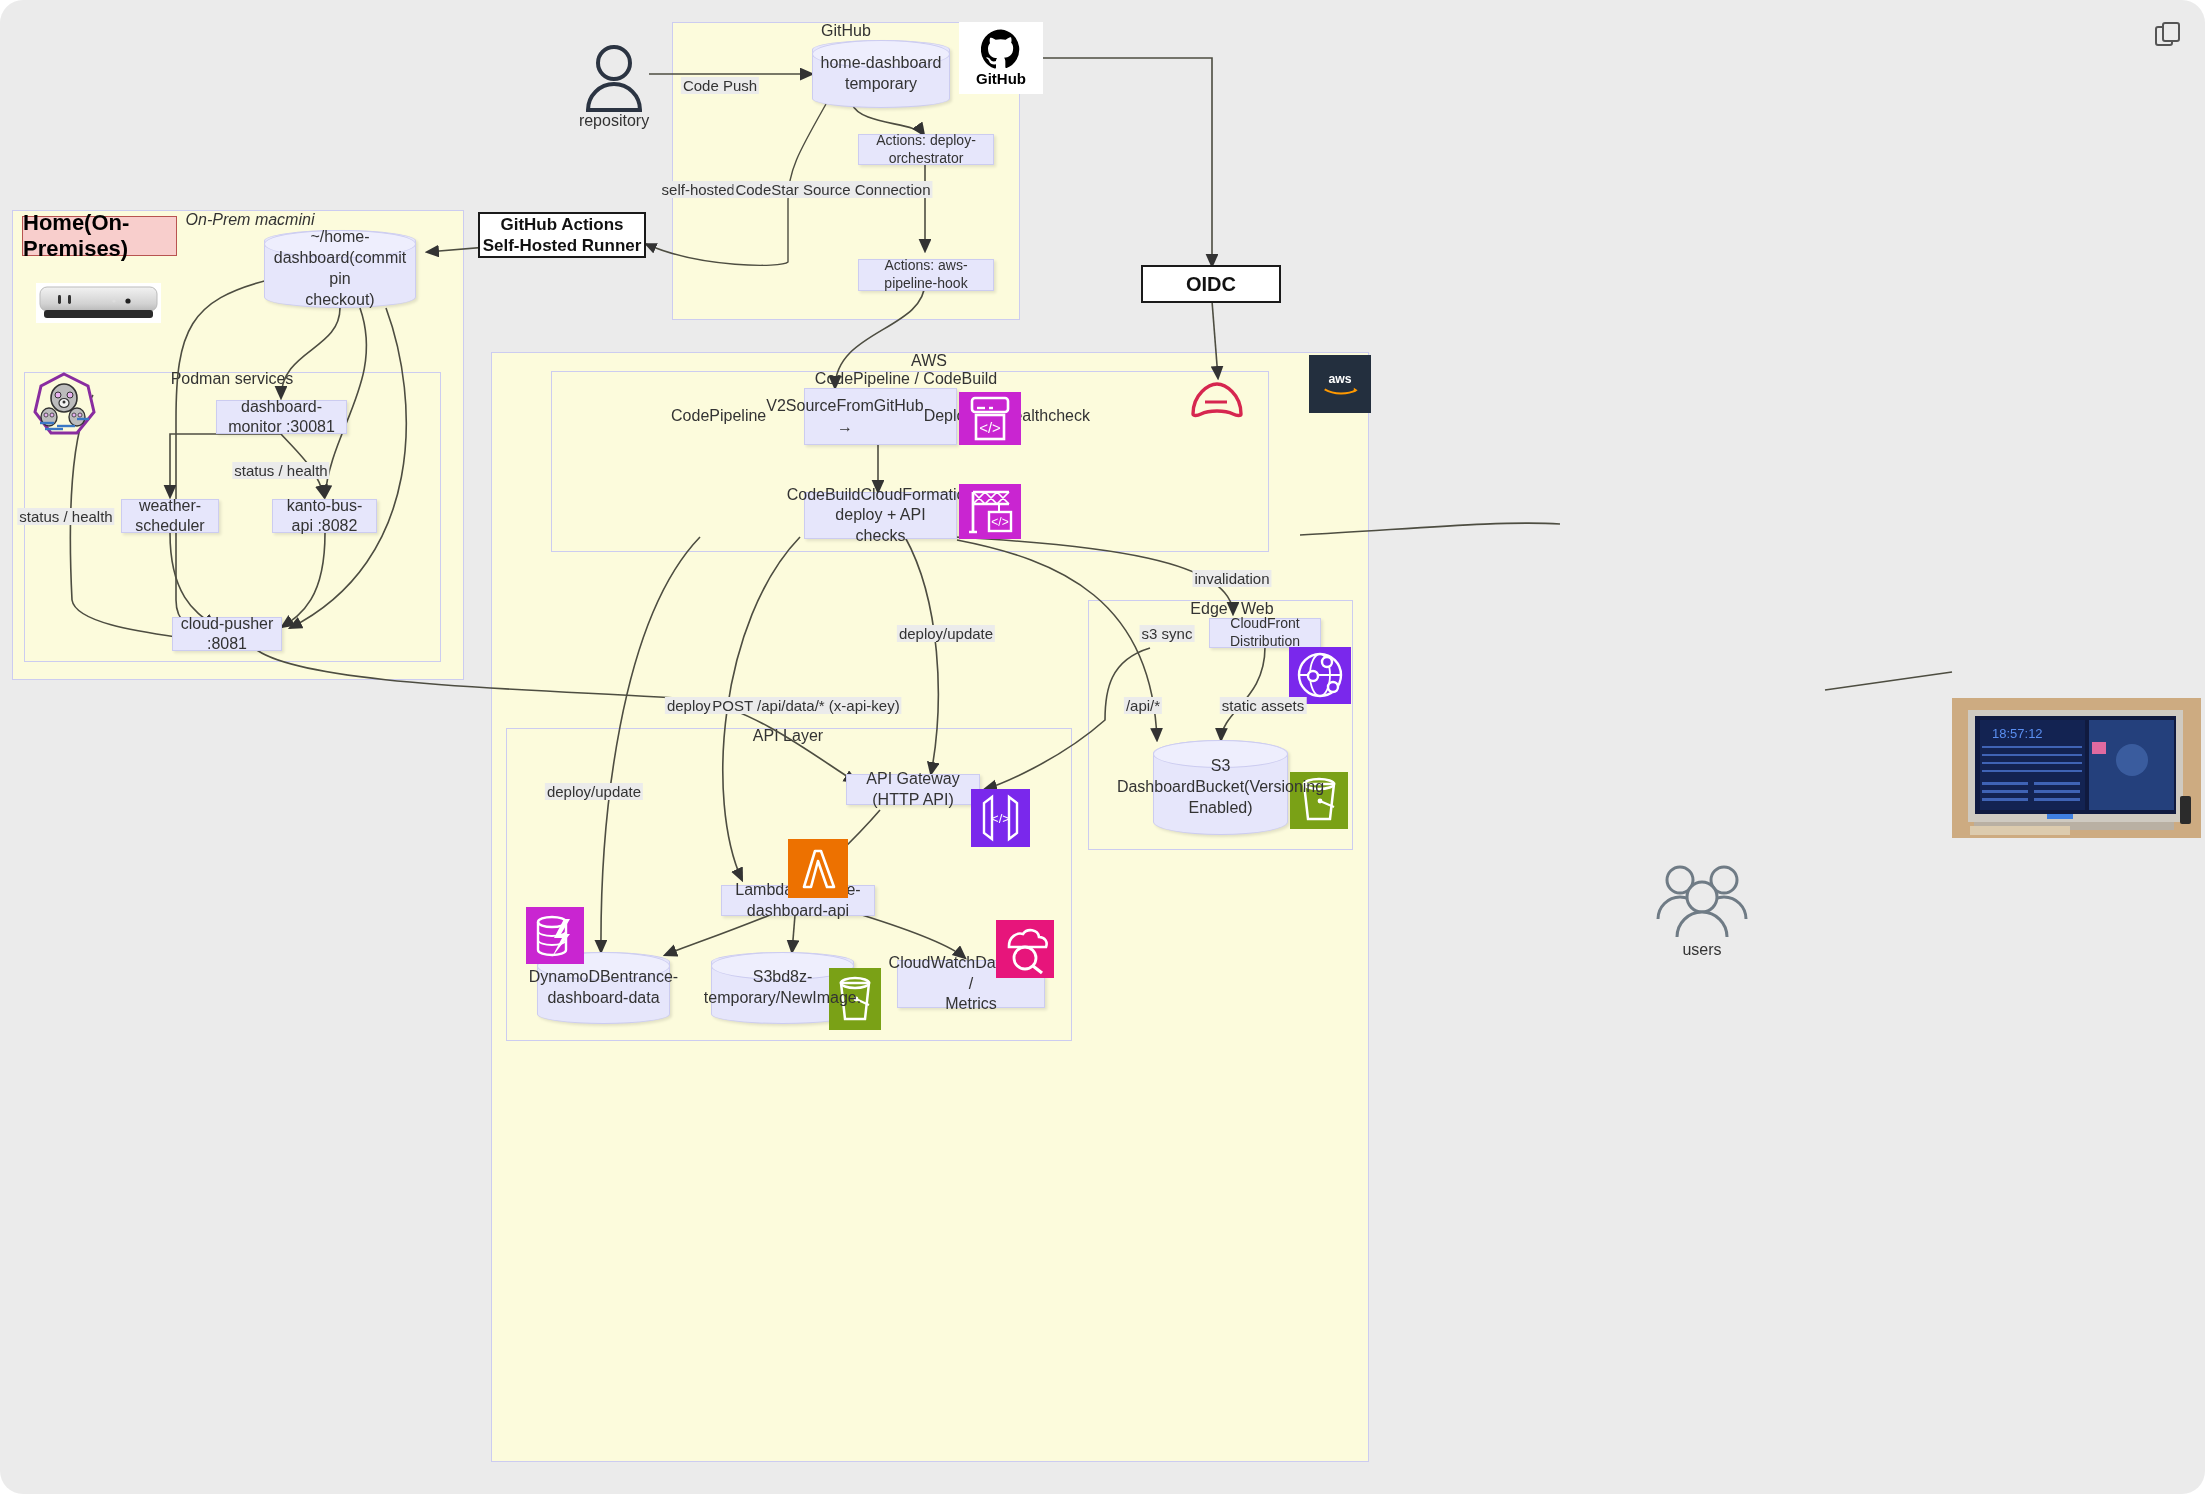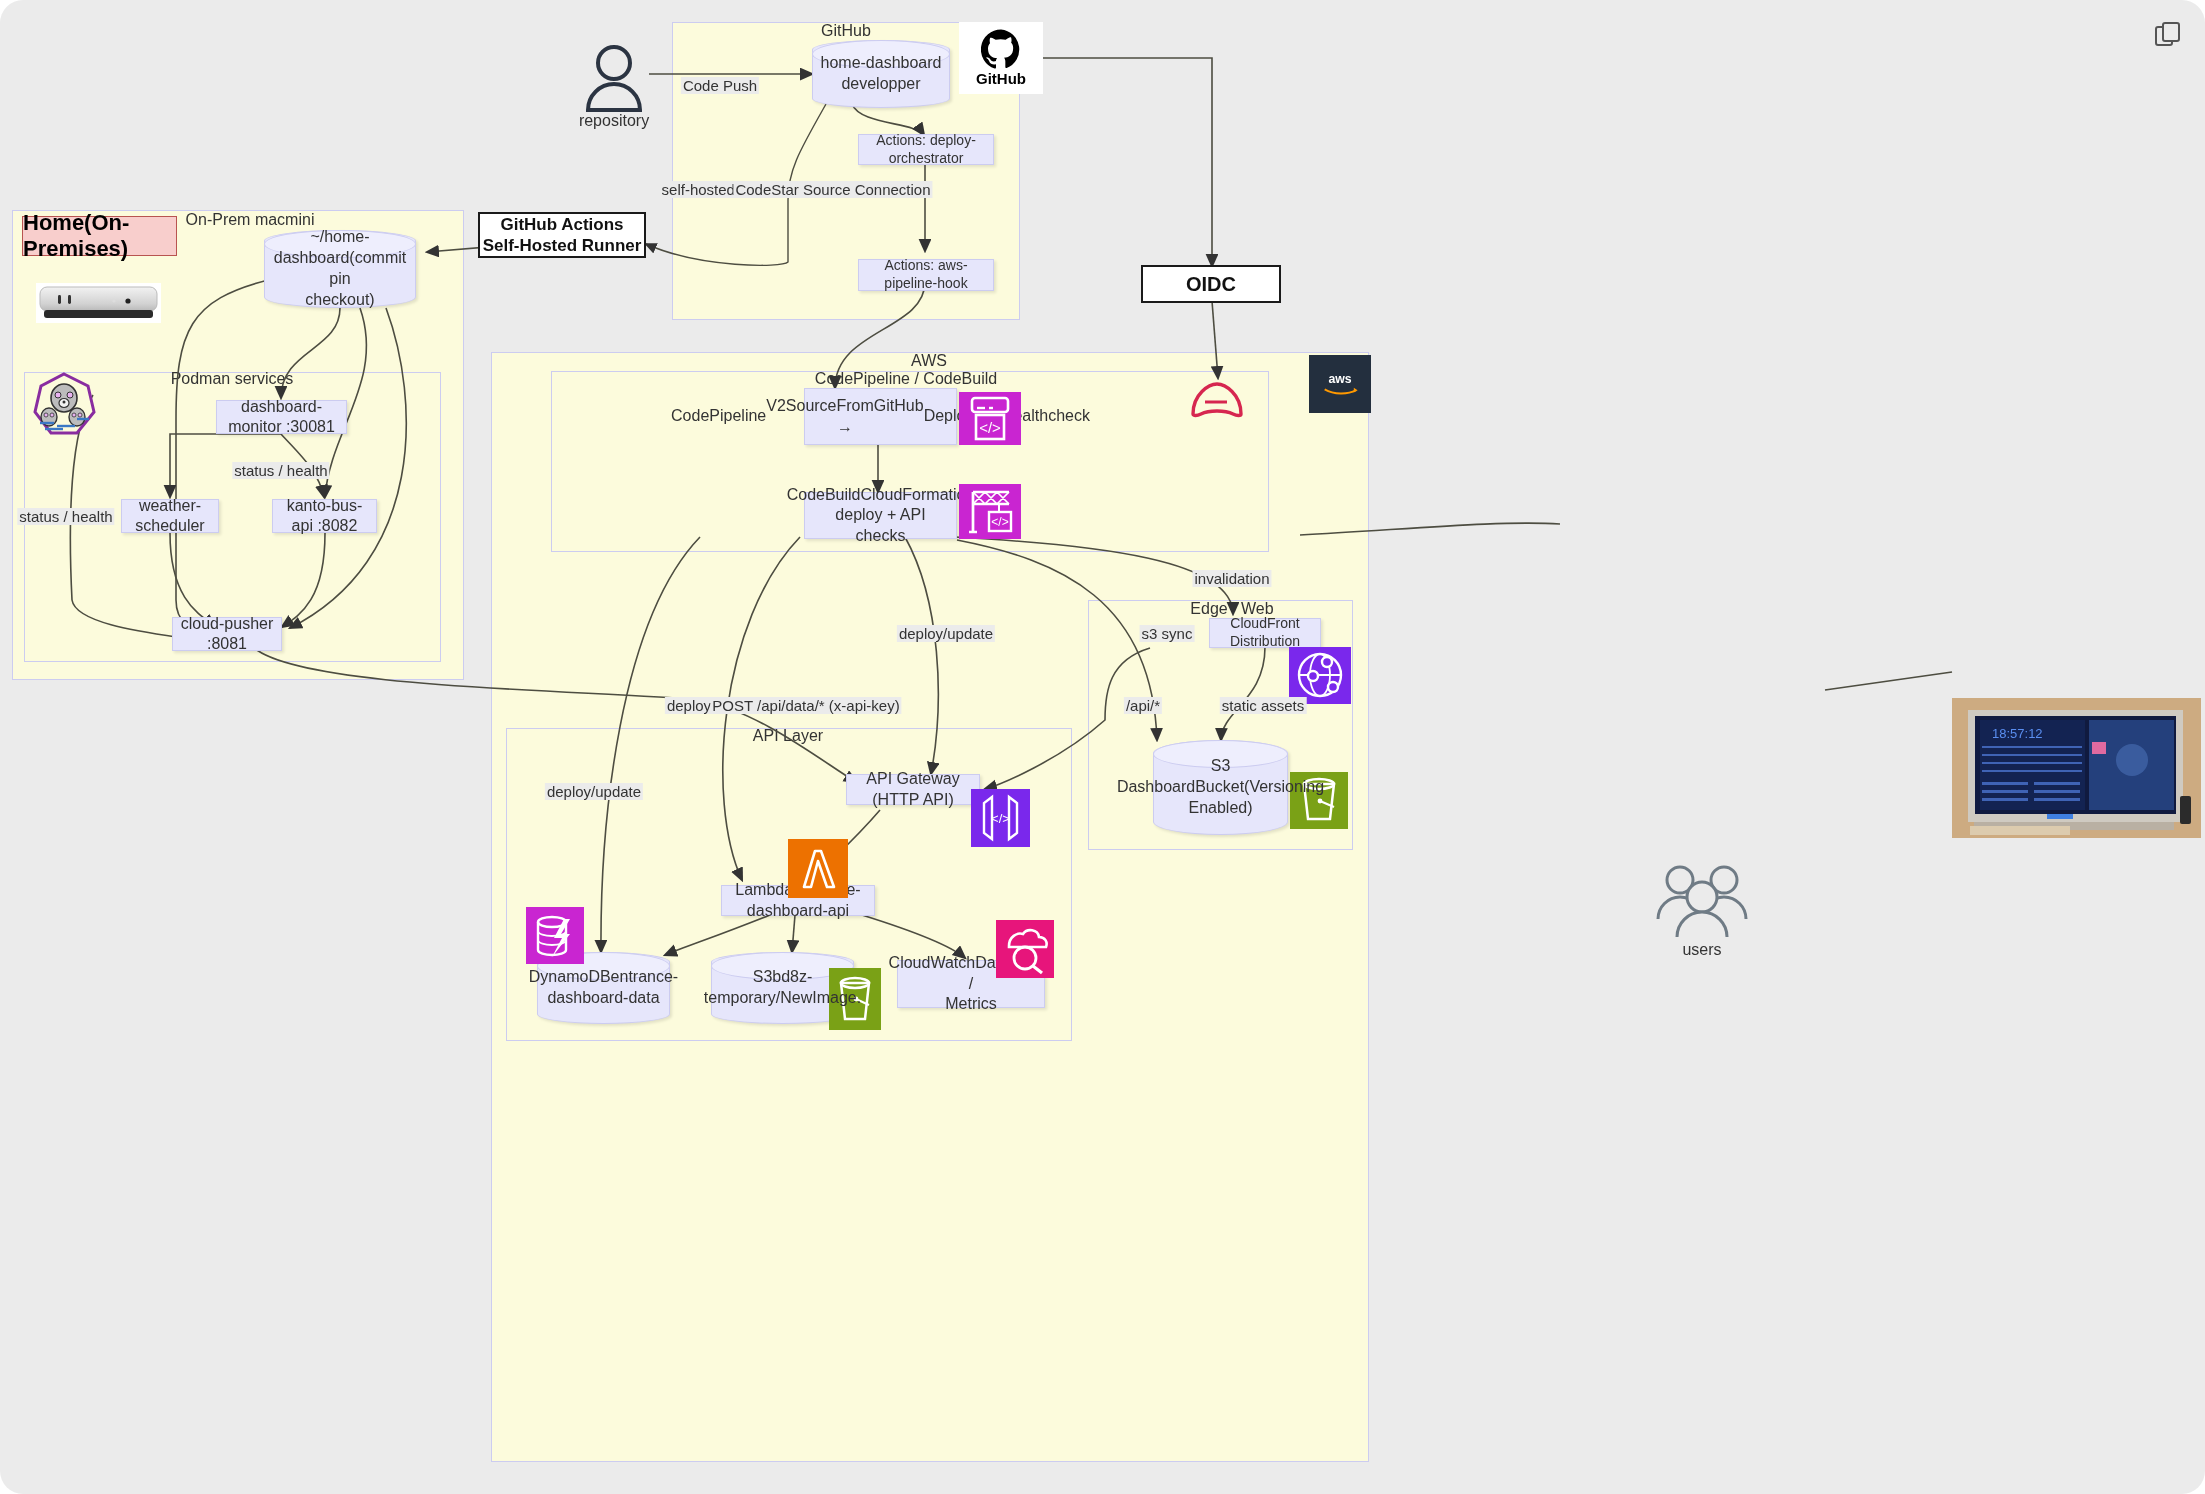--- a/index.html
+++ b/index.html
@@ -33,21 +33,21 @@
 </style>
 </head>
 <body>
 
 <div id="canvas">
 
   <div class="group" style="left:672px;top:22px;width:348px;height:298px;"></div>
   <div class="group-label" style="left:846px;top:22px;">GitHub</div>
 
   <div class="group" style="left:12px;top:210px;width:452px;height:470px;"></div>
-  <div class="group-label" style="left:250px;top:211px;">On-Prem macmini</div>
+  <div class="group-label" style="left:250px;top:211px;font-style:italic;">On-Prem macmini</div>
 
   <div class="group" style="left:24px;top:372px;width:417px;height:290px;"></div>
   <div class="group-label" style="left:232px;top:370px;">Podman services</div>
 
   <div class="group" style="left:491px;top:352px;width:878px;height:1110px;"></div>
   <div class="group-label" style="left:929px;top:352px;">AWS</div>
 
   <div class="group" style="left:551px;top:371px;width:718px;height:181px;"></div>
   <div class="group-label" style="left:906px;top:370px;">CodePipeline / CodeBuild</div>
 
@@ -135,21 +135,21 @@
     <svg viewBox="0 0 60 68" width="60" height="68">
       <circle cx="30" cy="19" r="16" fill="none" stroke="#2b3442" stroke-width="4"></circle>
       <path d="M4,66 a26,26 0 0 1 52,0 z" fill="none" stroke="#2b3442" stroke-width="4"></path>
     </svg>
   </div>
   <div class="lbl-plain" style="left:614px;top:112px;">repository</div>
 
   <div class="cyl" style="left:812px;top:40px;width:138px;height:68px;">
     <div class="cylbody"></div>
       <div class="cyltop"></div>
-    <div class="cyltext">home-dashboard developper</div>
+    <div class="cyltext">home-dashboard temporary</div>
   </div>
 
   <div style="position:absolute;left:959px;top:22px;width:84px;height:72px;background:#fff;display:flex;flex-direction:column;align-items:center;justify-content:center;">
     <svg viewBox="0 0 24 24" width="40" height="40">
         <path fill="#000" d="M12 .3a12 12 0 0 0-3.8 23.4c.6.1.8-.3.8-.6v-2c-3.3.7-4-1.6-4-1.6-.6-1.4-1.4-1.8-1.4-1.8-1-.7.1-.7.1-.7 1.2.1 1.8 1.2 1.8 1.2 1 1.8 2.8 1.3 3.5 1 0-.8.4-1.3.7-1.6-2.7-.3-5.5-1.3-5.5-5.9 0-1.3.5-2.4 1.2-3.2 0-.4-.5-1.6.1-3.2 0 0 1-.3 3.3 1.2a11.5 11.5 0 0 1 6 0C17 4.7 18 5 18 5c.6 1.6.2 2.8.1 3.2.8.8 1.2 1.9 1.2 3.2 0 4.6-2.8 5.6-5.5 5.9.4.4.8 1.1.8 2.2v3.3c0 .3.2.7.8.6A12 12 0 0 0 12 .3"></path>
       </svg>
     <div style="font-weight:bold;font-size:15px;color:#000;margin-top:1px;">GitHub</div>
   </div>
 
   <div class="node" style="left:858px;top:134px;width:136px;height:31px;font-size:14px;">

